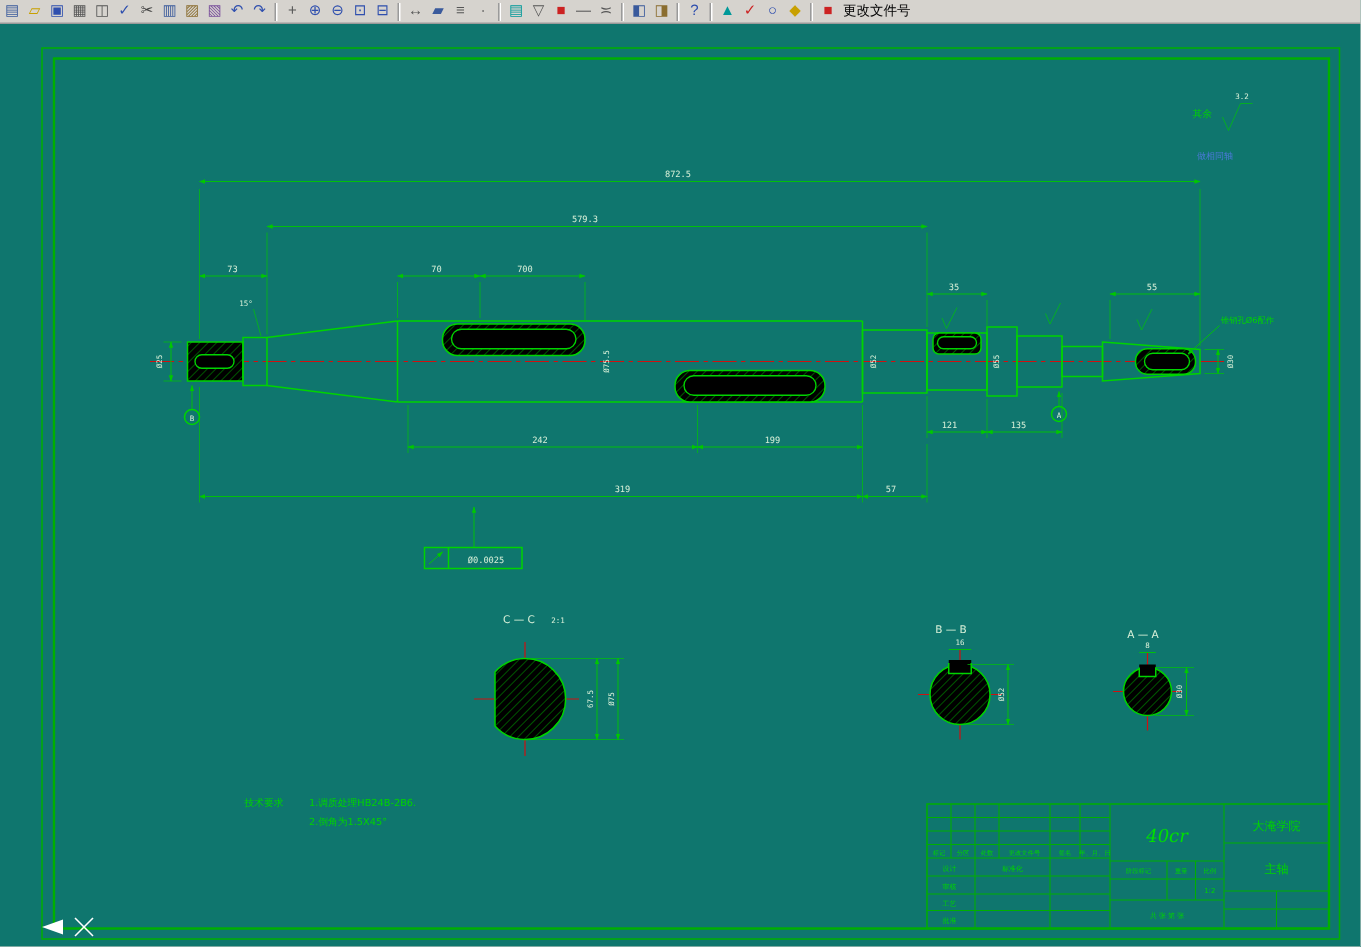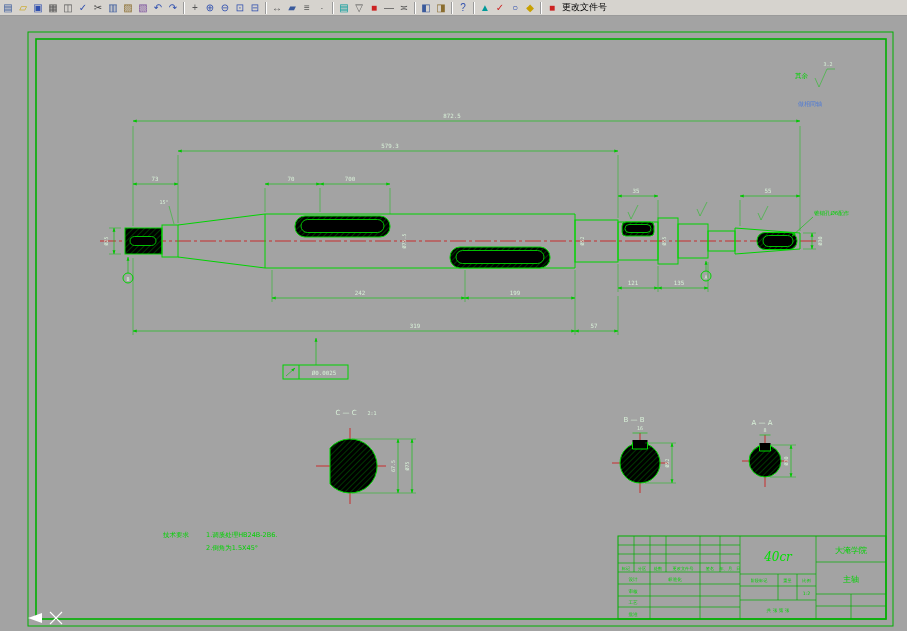--- a/index.html
+++ b/index.html
@@ -7,21 +7,21 @@
 
   
   .toolbar{height:15px;flex:none;background:#d6d3ce;display:flex;align-items:center;padding:0 1px;border-bottom:1px solid #9a9a9a;}
   .tb-icons{display:flex;align-items:center;gap:1px;height:15px;}
   .tb-icon{width:14px;height:13px;display:flex;align-items:center;justify-content:center;
            font-size:10px;line-height:1;color:#3a3a7a;cursor:default;}
   .tb-sep{width:0;height:12px;border-left:1px solid #9a9a9a;border-right:1px solid #ffffff;margin:0 2px;}
   .tb-label{font-size:9px;color:#000;padding:0 3px;white-space:nowrap;}
 
   
-  .canvas{position:relative;flex:1;background:#a3a3a3;}
+  .canvas{position:relative;flex:1;background:#0f766e;}
   .canvas svg{position:absolute;left:0;top:0;}
 
   .frame{stroke:#00b000;fill:none;}
   .ol {stroke:#00d400;stroke-width:1;fill:none;}
   .olh{stroke:#00d400;stroke-width:1;fill:url(#hat);}
   .slot{stroke:#00d400;stroke-width:.9;fill:#000;}
   .dim{stroke:#00c800;stroke-width:.6;fill:none;}
   .ext{stroke:#00c800;stroke-width:.45;fill:none;}
   .cl {stroke:#d01010;stroke-width:.8;fill:none;}
   .dt {fill:#d8f0d8;font:5.8px "DejaVu Sans Mono",monospace;text-anchor:middle;}

